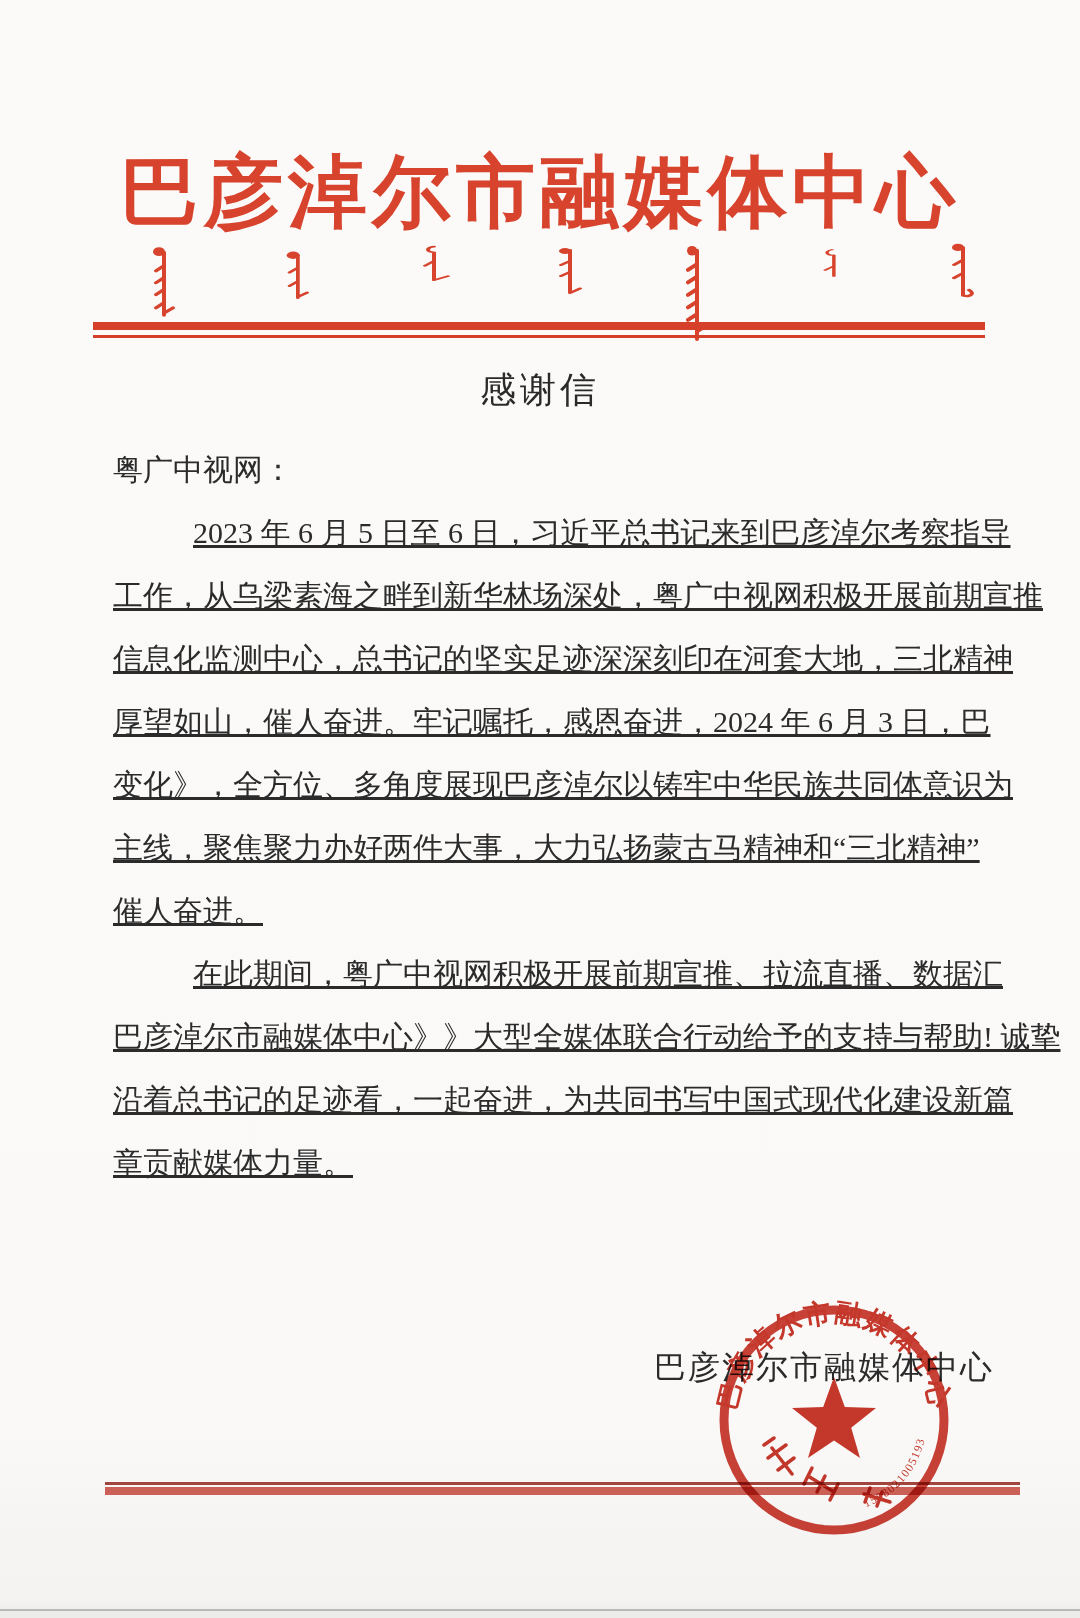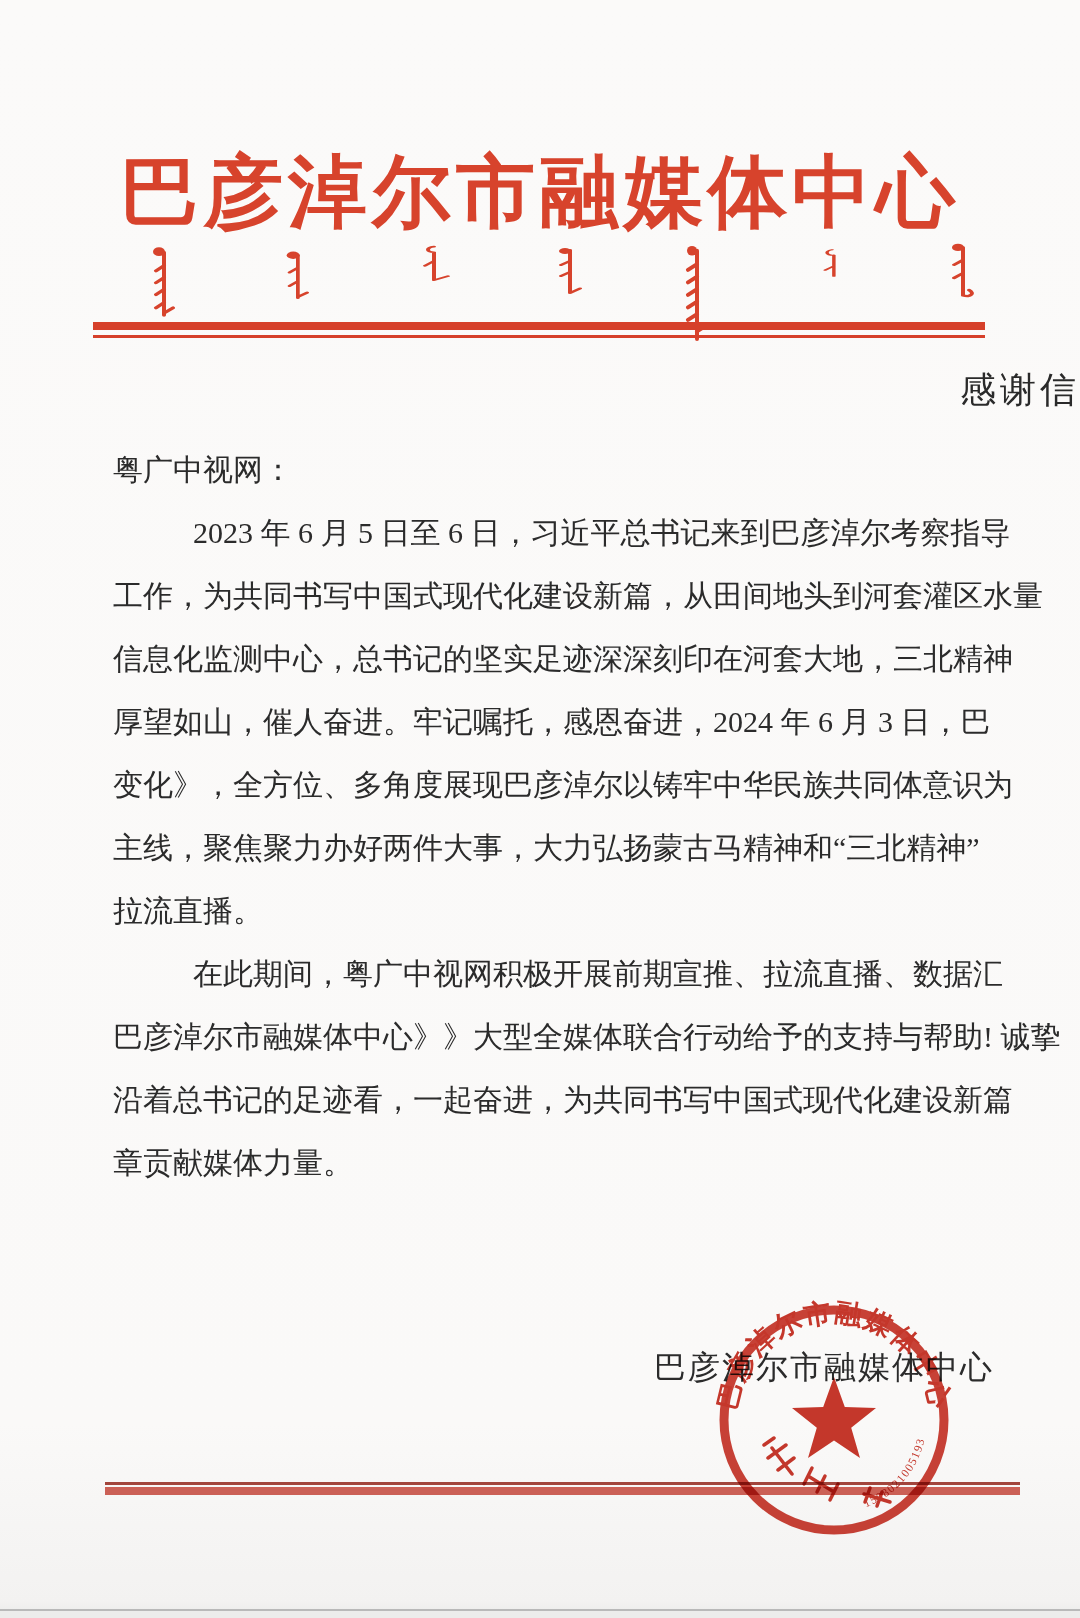--- a/index.html
+++ b/index.html
@@ -28,29 +28,29 @@
     background:#d6402a;
   }
   .head-rule-thin{
     position:absolute;left:93px;top:335px;width:892px;height:3px;
     background:#d6402a;
   }
 
   
   .letter-title{
     position:absolute;top:366px;left:0;width:100%;
-    text-align:right;font-size:36px;letter-spacing:4px;color:#2a2a2a;
+    text-align:center;font-size:36px;letter-spacing:4px;color:#2a2a2a;
   }
   .body-block{
     position:absolute;left:113px;top:438px;width:862px;
     font-size:30px;line-height:63px;color:#2b2b2b;
     text-align:left;
   }
   .salutation{height:63px;}
-  .body-line{height:63px;white-space:nowrap;}
+  .body-line{height:63px;white-space:nowrap;text-decoration:underline;}
   .body-line.indent{padding-left:80px;}
 
   .signature{
     position:absolute;top:1346px;right:86px;
     font-size:32px;letter-spacing:2px;color:#2b2b2b;
     z-index:2;white-space:nowrap;
   }
 
   
   .foot-rule{position:absolute;left:105px;top:1482px;width:915px;z-index:1;}
@@ -108,26 +108,26 @@
 
   <div class="head-rule-thick"></div>
   <div class="head-rule-thin"></div>
 
   <div class="letter-title">感谢信</div>
 
   <div class="body-block">
     <div class="salutation">粤广中视网：</div>
     <div>
         <div class="body-line indent">2023 年 6 月 5 日至 6 日，习近平总书记来到巴彦淖尔考察指导</div>
-        <div class="body-line">工作，为共同书写中国式现代化建设新篇，从田间地头到河套灌区水量</div>
+        <div class="body-line">工作，从乌梁素海之畔到新华林场深处，粤广中视网积极开展前期宣推</div>
         <div class="body-line">信息化监测中心，总书记的坚实足迹深深刻印在河套大地，三北精神</div>
         <div class="body-line">厚望如山，催人奋进。牢记嘱托，感恩奋进，2024 年 6 月 3 日，巴</div>
         <div class="body-line">变化》，全方位、多角度展现巴彦淖尔以铸牢中华民族共同体意识为</div>
         <div class="body-line">主线，聚焦聚力办好两件大事，大力弘扬蒙古马精神和“三北精神”</div>
-        <div class="body-line">拉流直播。</div>
+        <div class="body-line">催人奋进。</div>
         <div class="body-line indent">在此期间，粤广中视网积极开展前期宣推、拉流直播、数据汇</div>
         <div class="body-line">巴彦淖尔市融媒体中心》》大型全媒体联合行动给予的支持与帮助! 诚挚</div>
         <div class="body-line">沿着总书记的足迹看，一起奋进，为共同书写中国式现代化建设新篇</div>
         <div class="body-line">章贡献媒体力量。</div>
       </div>
   </div>
 
   <div class="signature">巴彦淖尔市融媒体中心</div>
 
   <div class="foot-rule">

